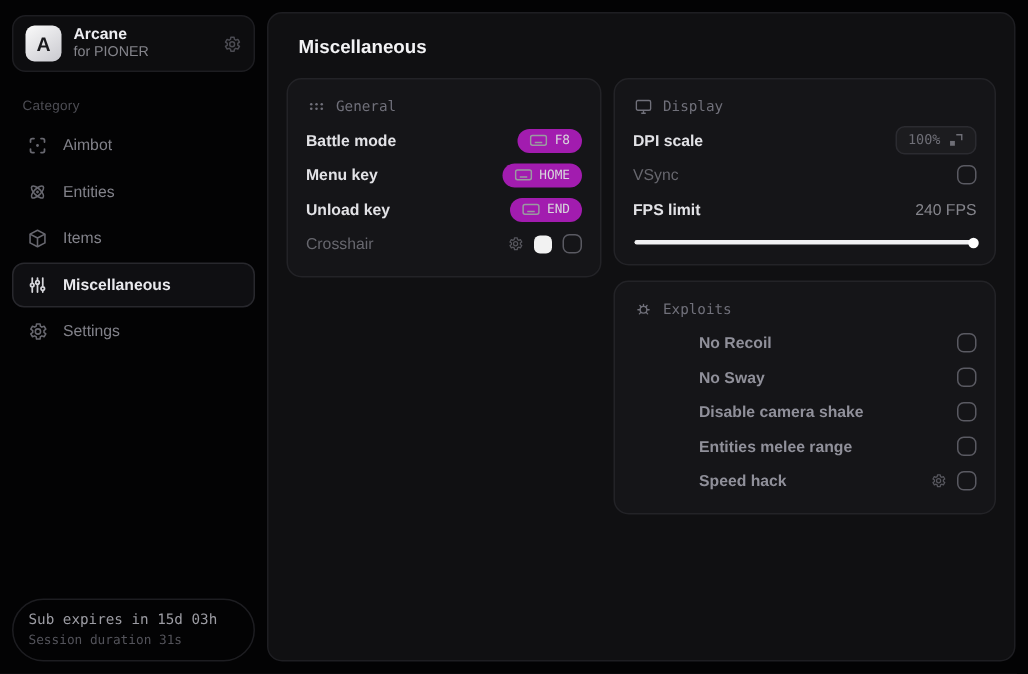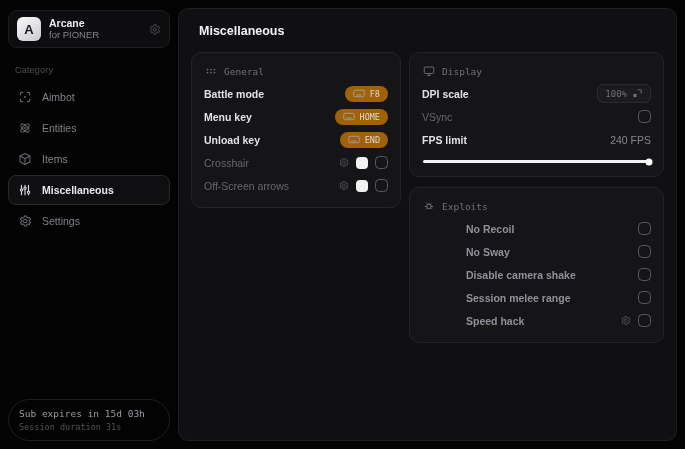--- a/index.html
+++ b/index.html
@@ -80,21 +80,21 @@
     margin:3px 0 5px 1px;
   }
   .row { display:flex; align-items:center; height:23px; }
   .row-label { font-size:10.5px; font-weight:bold; color:#e2e2e6; }
   .row-label.dim { color:#67676e; font-weight:normal; }
   .row-label.med { color:#90909a; font-weight:bold;padding-left:44px; }
   .row-right { margin-left:auto; display:flex; align-items:center; gap:7px; }
 
   .key-chip {
     display:flex; align-items:center; gap:5px;
-    background:#a16207; border-radius:8px; padding:3px 8px;
+    background:#a21caf; border-radius:8px; padding:3px 8px;
     font-family:"DejaVu Sans Mono", monospace; font-size:8.5px; color:#d8d8dc;
   }
   .key-chip .kb-icon { color:#9a9aa0; }
 
   .dpi-chip {
     display:flex; align-items:flex-end; gap:5px;
     background:#1c1c1f; border:1px solid #2b2b30; border-radius:6px;
     padding:3px 7px;
     font-family:"DejaVu Sans Mono", monospace; font-size:9px; color:#6f6f77;
   }
@@ -268,33 +268,20 @@
               <svg width="11" height="11" viewBox="0 0 24 24" fill="none" stroke="currentColor" stroke-width="1.8" stroke-linejoin="round">
                   <path d="M19.4 13a7.5 7.5 0 0 0 0-2l2.1-1.6-2-3.4-2.5 1a7.5 7.5 0 0 0-1.7-1L14.9 3.4h-4l-.4 2.6a7.5 7.5 0 0 0-1.7 1l-2.5-1-2 3.4L6.6 11a7.5 7.5 0 0 0 0 2l-2.3 1.6 2 3.4 2.5-1a7.5 7.5 0 0 0 1.7 1l.4 2.6h4l.4-2.6a7.5 7.5 0 0 0 1.7-1l2.5 1 2-3.4-2.1-1.6z"></path>
                   <circle cx="12.5" cy="12" r="3"></circle>
                 </svg>
             </span>
             <span class="swatch" style="background:#f2f2f2"></span>
             <span class="checkbox"></span>
           </span>
         </div>
 
-        <div class="row">
-          <span class="row-label dim">Off-Screen arrows</span>
-          <span class="row-right">
-            <span class="row-gear">
-              <svg width="11" height="11" viewBox="0 0 24 24" fill="none" stroke="currentColor" stroke-width="1.8" stroke-linejoin="round">
-                  <path d="M19.4 13a7.5 7.5 0 0 0 0-2l2.1-1.6-2-3.4-2.5 1a7.5 7.5 0 0 0-1.7-1L14.9 3.4h-4l-.4 2.6a7.5 7.5 0 0 0-1.7 1l-2.5-1-2 3.4L6.6 11a7.5 7.5 0 0 0 0 2l-2.3 1.6 2 3.4 2.5-1a7.5 7.5 0 0 0 1.7 1l.4 2.6h4l.4-2.6a7.5 7.5 0 0 0 1.7-1l2.5 1 2-3.4-2.1-1.6z"></path>
-                  <circle cx="12.5" cy="12" r="3"></circle>
-                </svg>
-            </span>
-            <span class="swatch" style="background:#f2f2f2"></span>
-            <span class="checkbox"></span>
-          </span>
-        </div>
       </div>
     </div>
 
     <div class="col-right">
       <div class="card">
         <div class="card-header">
           <span>
             <svg width="12" height="12" viewBox="0 0 24 24" fill="none" stroke="currentColor" stroke-width="1.8">
                 <rect x="2.5" y="4" width="19" height="13" rx="2"></rect>
                 <path d="M9 21h6M12 17v4"></path>
@@ -363,21 +350,21 @@
         </div>
 
         <div class="row">
           <span class="row-label med">Disable camera shake</span>
           <span class="row-right">
             <span class="checkbox"></span>
           </span>
         </div>
 
         <div class="row">
-          <span class="row-label med">Session melee range</span>
+          <span class="row-label med">Entities melee range</span>
           <span class="row-right">
             <span class="checkbox"></span>
           </span>
         </div>
 
         <div class="row">
           <span class="row-label med">Speed hack</span>
           <span class="row-right">
             <span class="row-gear">
               <svg width="11" height="11" viewBox="0 0 24 24" fill="none" stroke="currentColor" stroke-width="1.8" stroke-linejoin="round">

